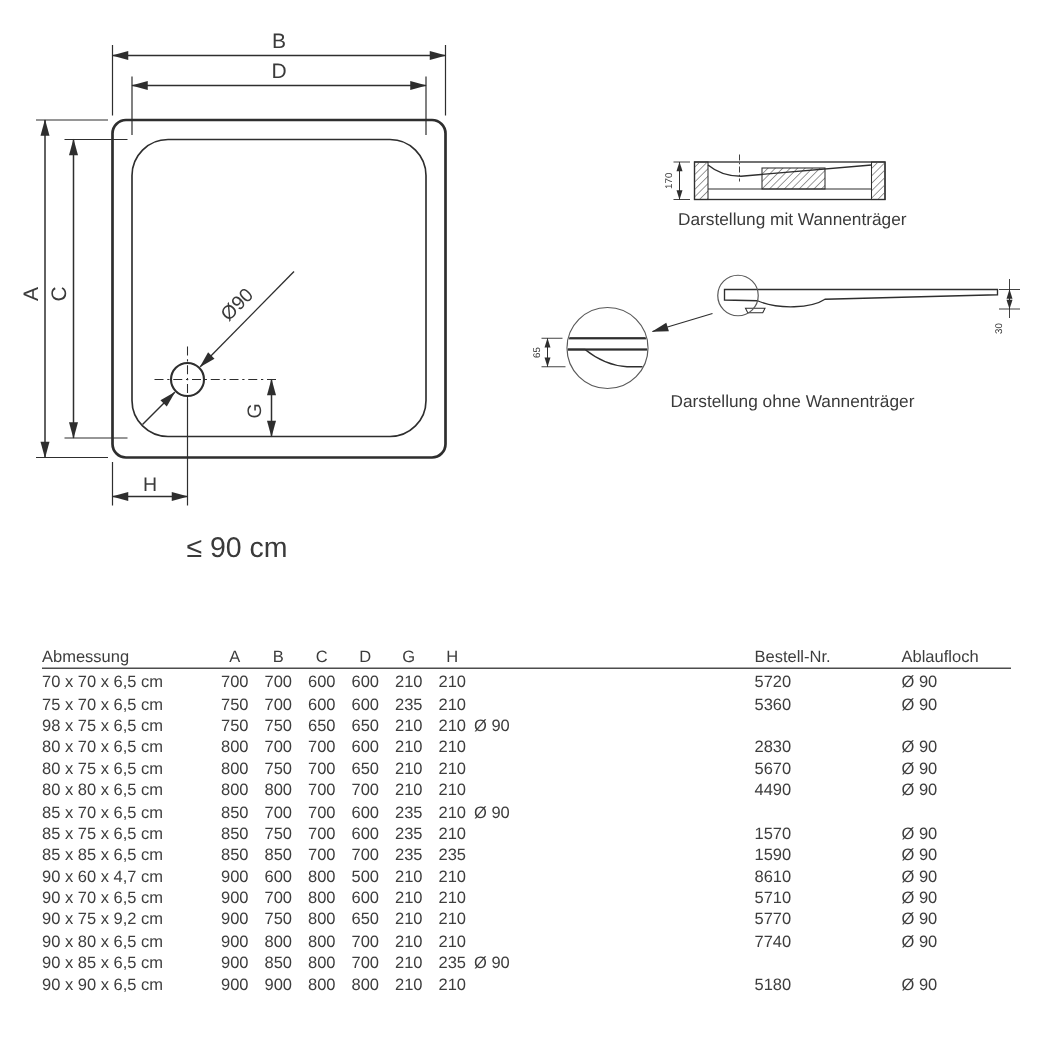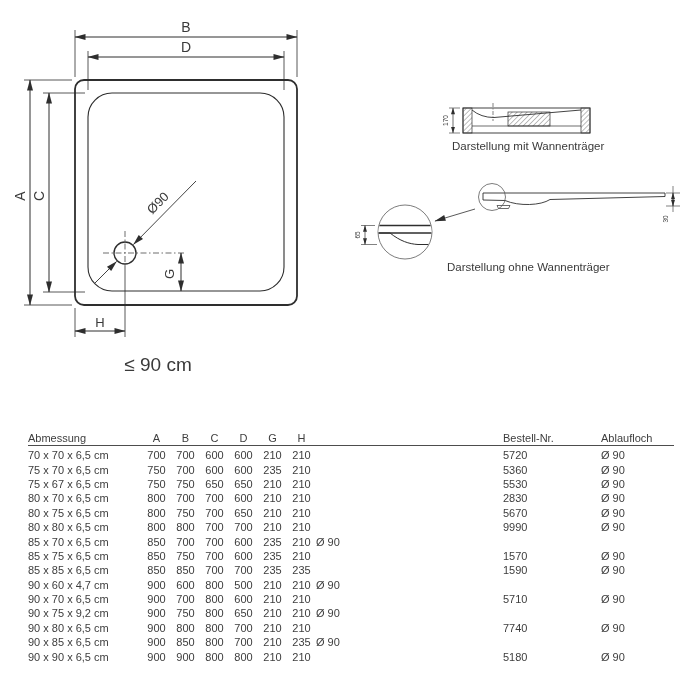--- a/index.html
+++ b/index.html
@@ -132,28 +132,27 @@
           <div class="tcell tc-num">750</div>
           <div class="tcell tc-num">700</div>
           <div class="tcell tc-num">600</div>
           <div class="tcell tc-num">600</div>
           <div class="tcell tc-num">235</div>
           <div class="tcell tc-num">210</div>
           <div class="tcell tc-bestell">5360</div>
           <div class="tcell">Ø 90</div>
         </div>
         <div class="trow">
-          <div class="tcell">75 x 67 x 6,5 cm</div>
-          <div class="tcell tc-num">750</div>
-          <div class="tcell tc-num">750</div>
-          <div class="tcell tc-num">650</div>
-          <div class="tcell tc-num">650</div>
-          <div class="tcell tc-num">210</div>
-          <div class="tcell tc-num">210</div>
-          <div class="tcell tc-bestell">5530</div>
+          <div class="tcell">98 x 75 x 6,5 cm</div>
+          <div class="tcell tc-num">750</div>
+          <div class="tcell tc-num">750</div>
+          <div class="tcell tc-num">650</div>
+          <div class="tcell tc-num">650</div>
+          <div class="tcell tc-num">210</div>
+          <div class="tcell tc-num">210</div>
           <div class="tcell">Ø 90</div>
         </div>
         <div class="trow">
           <div class="tcell">80 x 70 x 6,5 cm</div>
           <div class="tcell tc-num">800</div>
           <div class="tcell tc-num">700</div>
           <div class="tcell tc-num">700</div>
           <div class="tcell tc-num">600</div>
           <div class="tcell tc-num">210</div>
           <div class="tcell tc-num">210</div>
@@ -172,21 +171,21 @@
           <div class="tcell">Ø 90</div>
         </div>
         <div class="trow">
           <div class="tcell">80 x 80 x 6,5 cm</div>
           <div class="tcell tc-num">800</div>
           <div class="tcell tc-num">800</div>
           <div class="tcell tc-num">700</div>
           <div class="tcell tc-num">700</div>
           <div class="tcell tc-num">210</div>
           <div class="tcell tc-num">210</div>
-          <div class="tcell tc-bestell">9990</div>
+          <div class="tcell tc-bestell">4490</div>
           <div class="tcell">Ø 90</div>
         </div>
         <div class="trow">
           <div class="tcell">85 x 70 x 6,5 cm</div>
           <div class="tcell tc-num">850</div>
           <div class="tcell tc-num">700</div>
           <div class="tcell tc-num">700</div>
           <div class="tcell tc-num">600</div>
           <div class="tcell tc-num">235</div>
           <div class="tcell tc-num">210</div>
@@ -215,20 +214,21 @@
           <div class="tcell">Ø 90</div>
         </div>
         <div class="trow">
           <div class="tcell">90 x 60 x 4,7 cm</div>
           <div class="tcell tc-num">900</div>
           <div class="tcell tc-num">600</div>
           <div class="tcell tc-num">800</div>
           <div class="tcell tc-num">500</div>
           <div class="tcell tc-num">210</div>
           <div class="tcell tc-num">210</div>
+          <div class="tcell tc-bestell">8610</div>
           <div class="tcell">Ø 90</div>
         </div>
         <div class="trow">
           <div class="tcell">90 x 70 x 6,5 cm</div>
           <div class="tcell tc-num">900</div>
           <div class="tcell tc-num">700</div>
           <div class="tcell tc-num">800</div>
           <div class="tcell tc-num">600</div>
           <div class="tcell tc-num">210</div>
           <div class="tcell tc-num">210</div>
@@ -236,20 +236,21 @@
           <div class="tcell">Ø 90</div>
         </div>
         <div class="trow">
           <div class="tcell">90 x 75 x 9,2 cm</div>
           <div class="tcell tc-num">900</div>
           <div class="tcell tc-num">750</div>
           <div class="tcell tc-num">800</div>
           <div class="tcell tc-num">650</div>
           <div class="tcell tc-num">210</div>
           <div class="tcell tc-num">210</div>
+          <div class="tcell tc-bestell">5770</div>
           <div class="tcell">Ø 90</div>
         </div>
         <div class="trow">
           <div class="tcell">90 x 80 x 6,5 cm</div>
           <div class="tcell tc-num">900</div>
           <div class="tcell tc-num">800</div>
           <div class="tcell tc-num">800</div>
           <div class="tcell tc-num">700</div>
           <div class="tcell tc-num">210</div>
           <div class="tcell tc-num">210</div>

